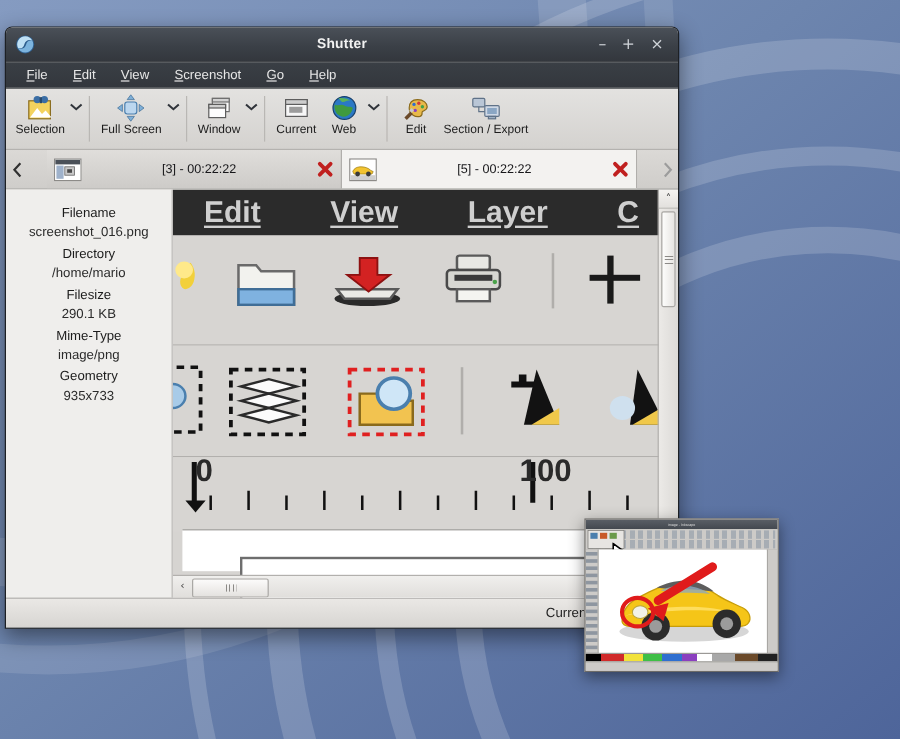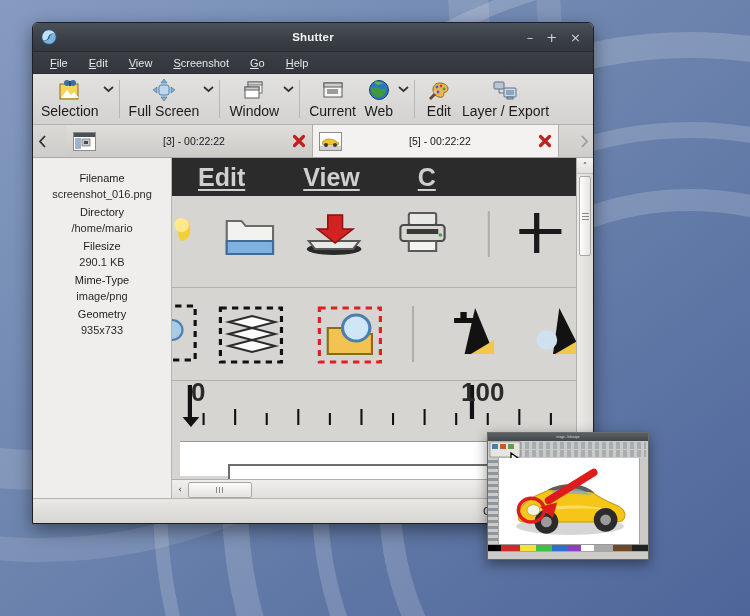--- a/index.html
+++ b/index.html
@@ -8,21 +8,21 @@
     font-family:"Liberation Sans",sans-serif;
     background:#6f86ae;
   }
   
   #desktop{position:absolute;inset:0;overflow:hidden;
     background:linear-gradient(160deg,#7c93bb 0%,#6d85ae 35%,#5d76a3 70%,#52699a 100%);}
   #desktop svg{position:absolute;inset:0;width:750px;height:616px;}
 
   
   #shutter-window{
-    position:absolute;left:32px;top:22px;width:560px;height:500px;
+    position:absolute;left:4px;top:22px;width:560px;height:500px;
     border:1px solid #1d2024;border-radius:6px 6px 0 0;
     box-shadow:0 6px 18px rgba(0,0,0,.45);
     background:#d9d8d6;overflow:hidden;
     display:flex;flex-direction:column;
   }
   .titlebar{
     height:28px;flex:0 0 28px;position:relative;
     background:linear-gradient(180deg,#4a5058 0%,#3b4047 55%,#33373d 100%);
     border-bottom:1px solid #272b30;
     display:flex;align-items:center;
@@ -46,21 +46,21 @@
   .menubar .mi{color:#e6e6e6;font-size:11px;padding:2px 9px;cursor:default;}
   .menubar .mi u{text-decoration:underline;}
 
   .toolbar{
     flex:0 0 48px;display:flex;align-items:stretch;
     background:linear-gradient(180deg,#e3e2e0 0%,#d4d2cf 100%);
     border-bottom:1px solid #b4b2af;padding:2px 4px 0 4px;
   }
   .tb-item{display:flex;flex-direction:column;align-items:center;justify-content:flex-start;
     padding:2px 4px 0 4px;cursor:default;min-width:30px;}
-  .tb-item .lbl{font-size:14px;color:#1c1c1c;margin-top:1px;white-space:nowrap;}
+  .tb-item .lbl{font-size:10px;color:#1c1c1c;margin-top:1px;white-space:nowrap;}
   .tb-icon{height:24px;display:flex;align-items:center;justify-content:center;}
   .tb-arrow{display:flex;align-items:flex-start;padding-top:9px;cursor:pointer;}
   .tb-sep{width:1px;background:#b9b7b4;margin:4px 5px 6px 5px;}
 
   
   .tabbar{flex:0 0 32px;display:flex;align-items:stretch;
     background:linear-gradient(180deg,#dbd9d6,#cfcdca);
     border-bottom:1px solid #a9a7a4;gap:16px;}
   .tab-nav{width:18px;display:flex;align-items:center;justify-content:center;
     font-size:13px;color:#3a3a3a;cursor:pointer;font-family:"DejaVu Sans",sans-serif;}
@@ -315,21 +315,21 @@
     <div class="tb-item">
       <div class="tb-icon">
         <svg width="24" height="24" viewBox="0 0 24 24">
           <rect x="1" y="4" width="10" height="7" rx="1" fill="#b9c6d6" stroke="#5f7288"></rect>
           <rect x="11" y="10" width="12" height="9" rx="1" fill="#cfd9e6" stroke="#5f7288"></rect>
           <rect x="13" y="12" width="8" height="5" fill="#8aa6c4"></rect>
           <rect x="14" y="19" width="6" height="2" fill="#9fb0c4" stroke="#5f7288"></rect>
           <path d="M6 11v4h5" stroke="#5f7288" fill="none"></path>
         </svg>
       </div>
-      <div class="lbl">Layer / Export</div>
+      <div class="lbl">Section / Export</div>
     </div>
   </div>
 
   <div class="tabbar">
     <div class="tab-nav">
       <svg width="9" height="13" viewBox="0 0 9 13">
           <path d="M7 1L2 6.5 7 12" stroke="#303030" stroke-width="1.8" fill="none"></path>
         </svg>
     </div>
     <div class="tabs">
@@ -390,20 +390,21 @@
       <div class="k">Geometry</div>
       <div class="v">935x733</div>
     </div>
 
     <div class="viewport">
       <div class="shot">
 
         <div class="shot-menubar">
           <span>Edit</span>
           <span>View</span>
+          <span>Layer</span>
           <span>C</span>
         </div>
 
         <div class="shot-tb1">
           <svg width="100%" height="90" viewBox="0 0 400 90" preserveAspectRatio="none">
             <g transform="translate(0,8)">
               <path d="M6 28c3-10 8-14 8-14s5 6 3 14c-1 6-5 8-7 8s-5-3-4-8z" fill="#f2d03a"></path>
               <circle cx="9" cy="20" r="7" fill="#ffe98a"></circle>
             </g>
             <g transform="translate(50,18)">

